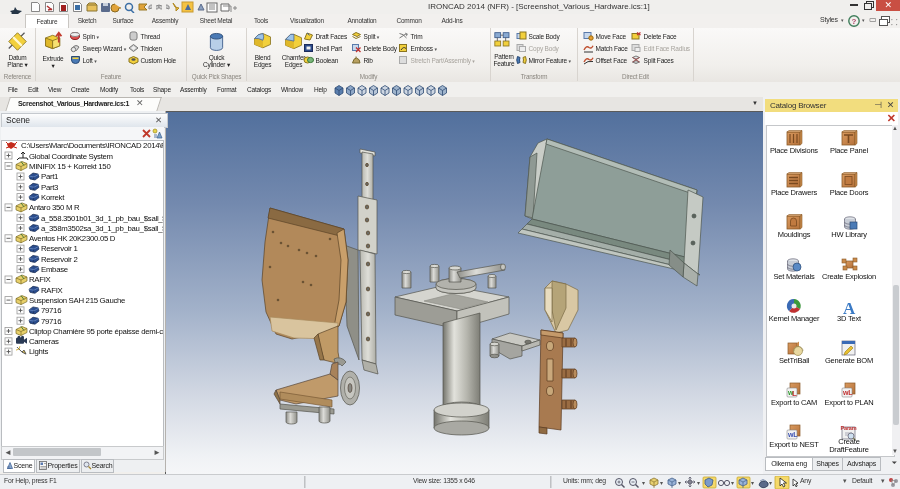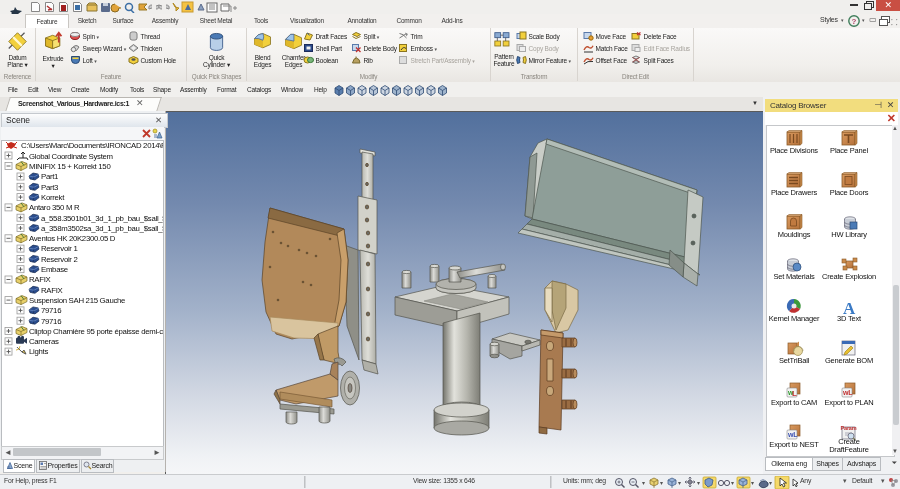--- a/index.html
+++ b/index.html
@@ -48,20 +48,21 @@
 #catscroll{left:129px;top:28px;width:8px;height:330px;background:#f0f0f2;}
 #cattabs{left:0;top:360px;width:137px;height:14px;}
 
 #statusbar{left:0;top:474px;width:900px;height:15px;background:#eef0f3;border-top:1px solid #c9cbce;font-size:6.8px;letter-spacing:-0.2px;color:#333;}
 </style>
 </head>
 <body>
 <div id="root">
 
   <div class="abs" id="titlebar"></div>
+  <div class="abs" id="titletext">IRONCAD 2014 (NFR) - [Screenshot_Various_Hardware.ics:1]</div>
   <div class="abs" id="qat">
     <svg width="210" height="12" viewBox="0 0 210 12">
       <g stroke="#6b6b6b" fill="#fdfdfd" stroke-width="0.8">
         <path d="M1.5 1.5 h6 l2 2 v7 h-8 z"></path>
         <path d="M15.5 1.5 h6 l2 2 v7 h-8 z"></path>
         <path d="M29.5 1.5 h6 l2 2 v7 h-8 z"></path>
         <path d="M43.5 1.5 h6 l2 2 v7 h-8 z"></path>
       </g>
       <path d="M17 5 l5 4 M18 9 l4 -1" stroke="#b03030" stroke-width="1.5" fill="none"></path>
       <rect x="31" y="4" width="5" height="6" fill="#a02020"></rect>

